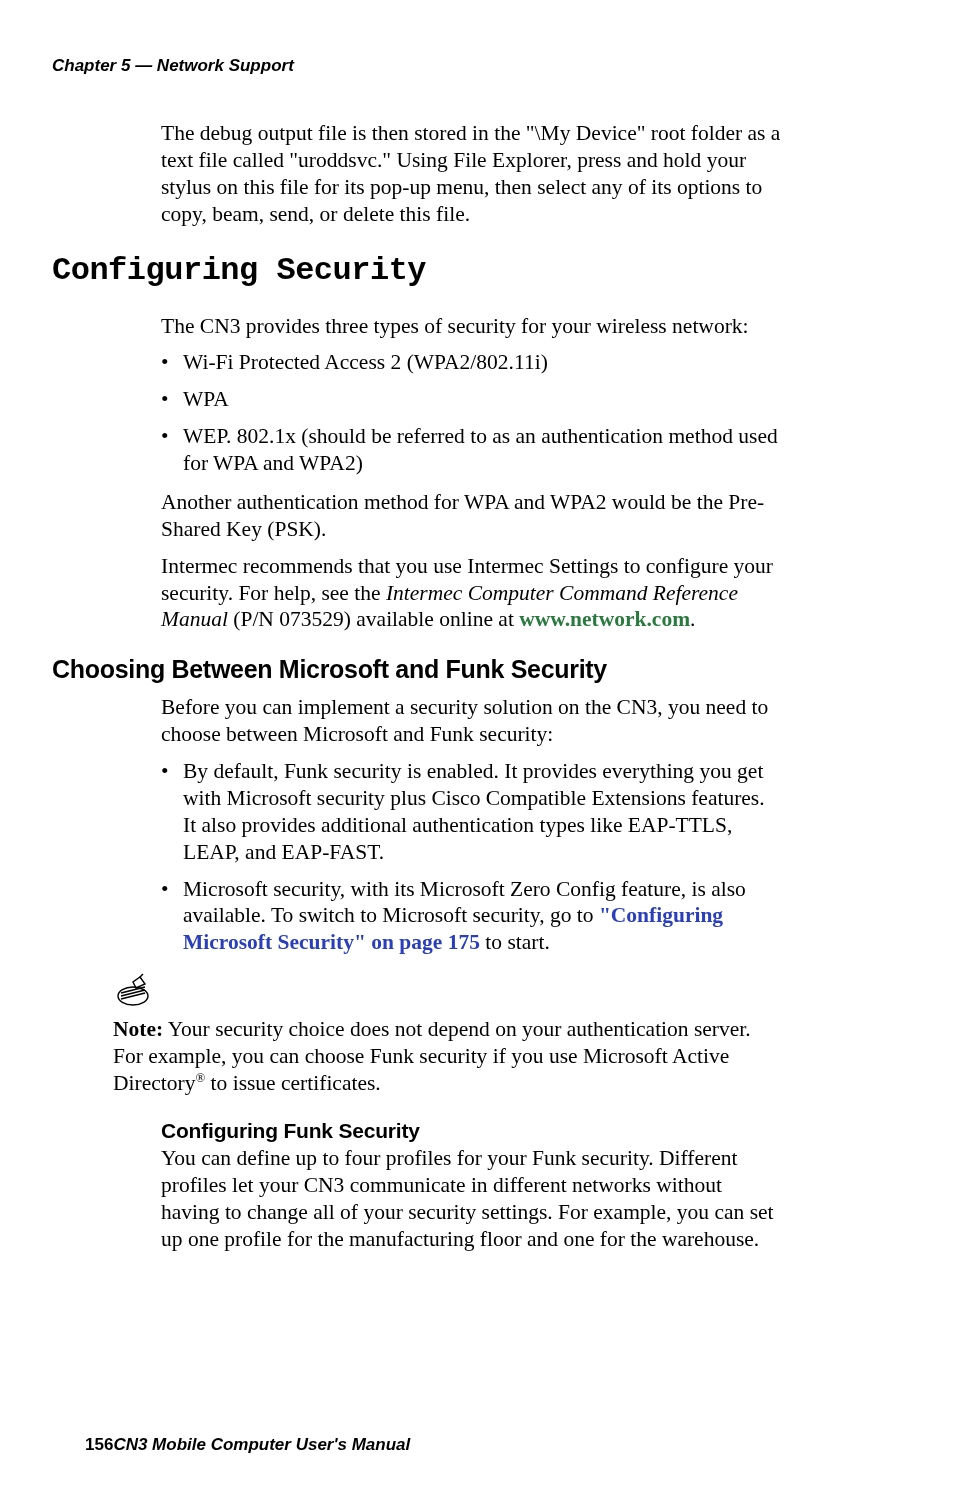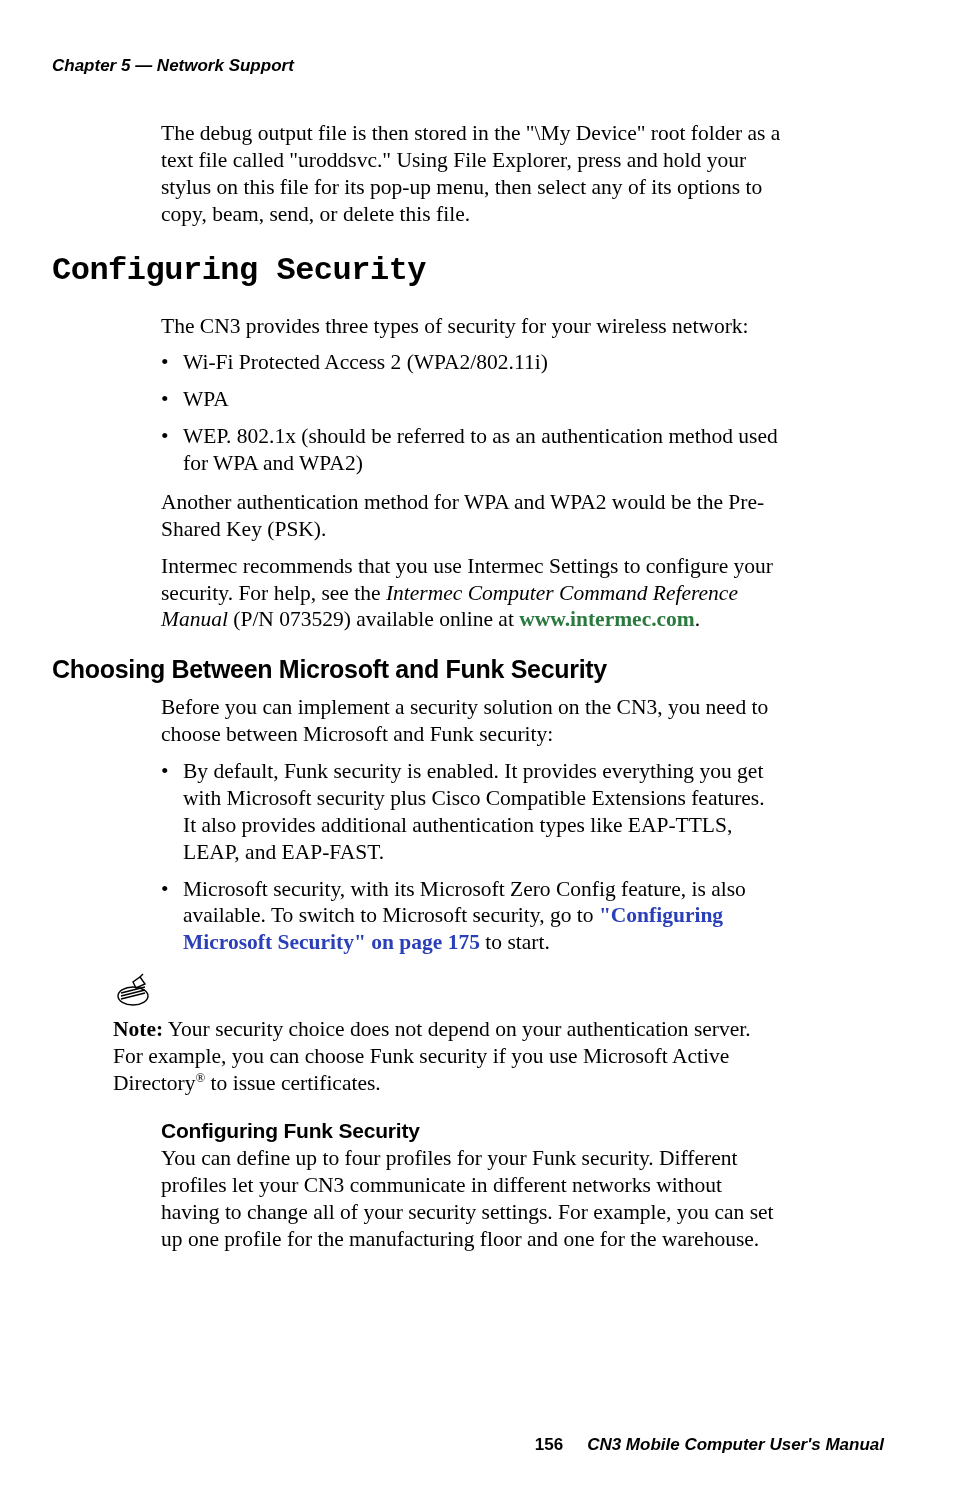--- a/index.html
+++ b/index.html
@@ -101,27 +101,26 @@
     }
     .note-text .bold { font-weight: 700; }
     .sup { font-size: 0.6em; vertical-align: super; }
     .italic { font-style: italic; }
     .footer {
       position: absolute;
       left: 85px;
       right: 85px;
       bottom: 48px;
       display: flex;
-      justify-content: flex-end;
+      justify-content: flex-start;
       align-items: baseline;
       font-family: "Myriad Pro", "Helvetica Neue", Arial, sans-serif;
       font-weight: 700;
       font-style: italic;
       font-size: 17px;
-      gap: 24px;
     }
     .footer .pagenum {
       font-style: normal;
       font-weight: 700;
     }
   </style>
 </head>
 <body>
 
 <div class="page">
@@ -136,21 +135,21 @@
 
   <div class="body-col">
     <p class="body-para">The CN3 provides three types of security for your wireless network:</p>
     <ul class="bullets">
       <li>Wi-Fi Protected Access 2 (WPA2/802.11i)</li>
       <li>WPA</li>
       <li>WEP. 802.1x (should be referred to as an authentication method used for WPA and WPA2)</li>
     </ul>
     <p class="body-para">Another authentication method for WPA and WPA2 would be the Pre-Shared Key (PSK).</p>
     <p class="body-para">
-      <span>Intermec recommends that you use Intermec Settings to configure your security. For help, see the </span><span class="italic">Intermec Computer Command Reference Manual</span><span> (P/N 073529) available online at </span><span class="link-green">www.intermec.com</span><span>.</span>
+      <span>Intermec recommends that you use Intermec Settings to configure your security. For help, see the </span><span class="italic">Intermec Computer Command Reference Manual</span><span> (P/N 073529) available online at </span><span class="link-green">www.network.com</span><span>.</span>
     </p>
   </div>
 
   <h2 class="sub">Choosing Between Microsoft and Funk Security</h2>
 
   <div class="body-col">
     <p class="body-para">Before you can implement a security solution on the CN3, you need to choose between Microsoft and Funk security:</p>
     <ul class="bullets">
       <li>By default, Funk security is enabled. It provides everything you get with Microsoft security plus Cisco Compatible Extensions features. It also provides additional authentication types like EAP-TTLS, LEAP, and EAP-FAST.</li>
       <li>

